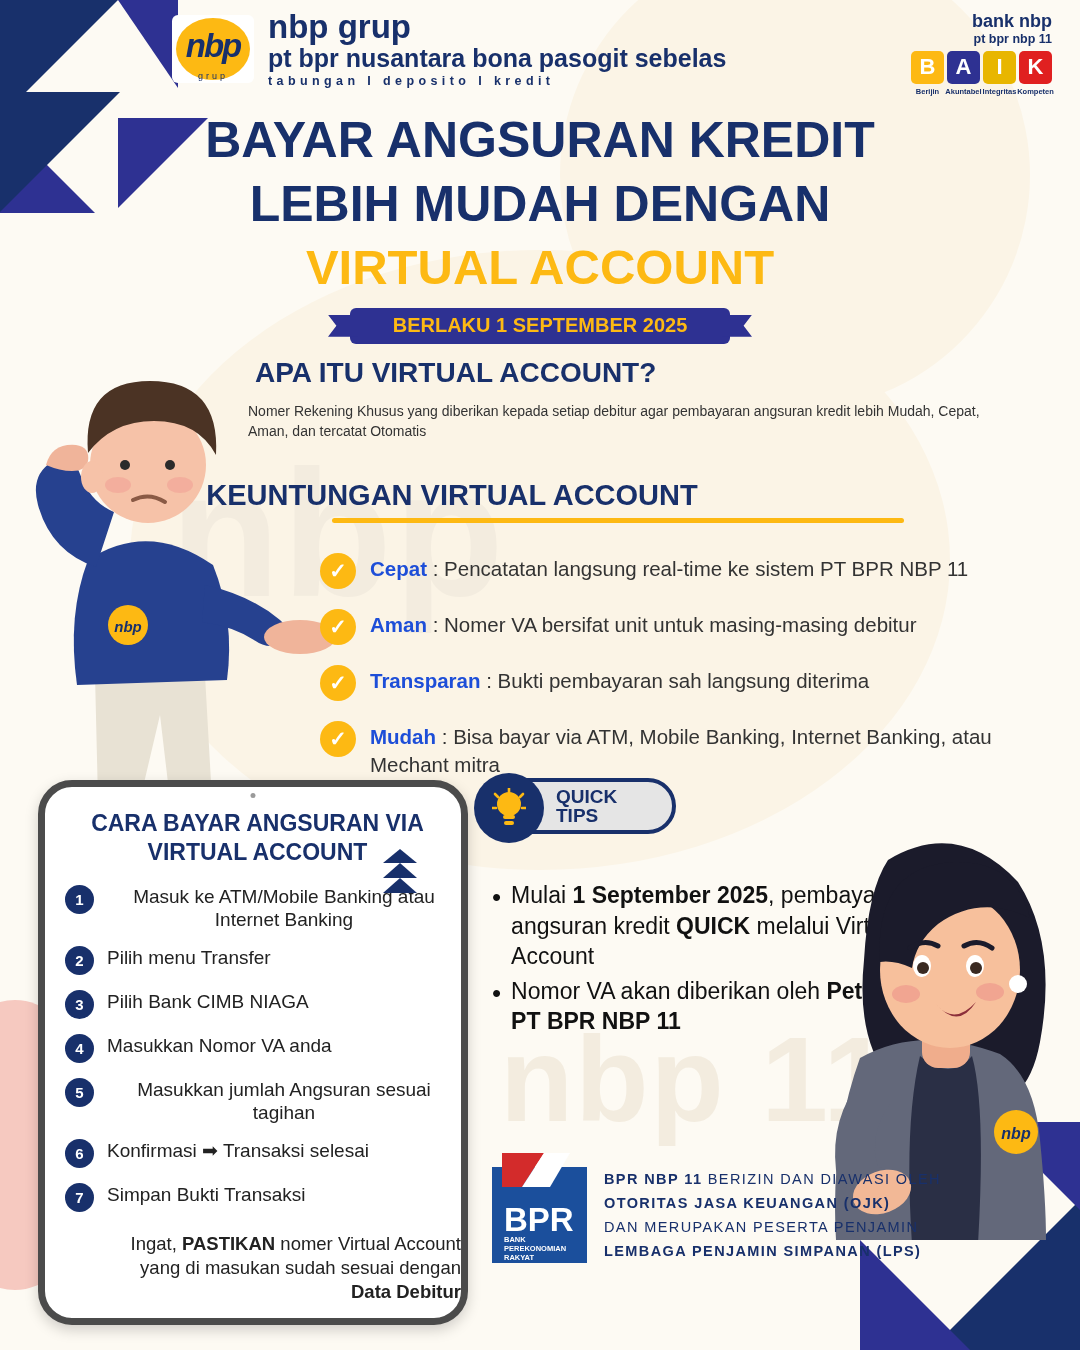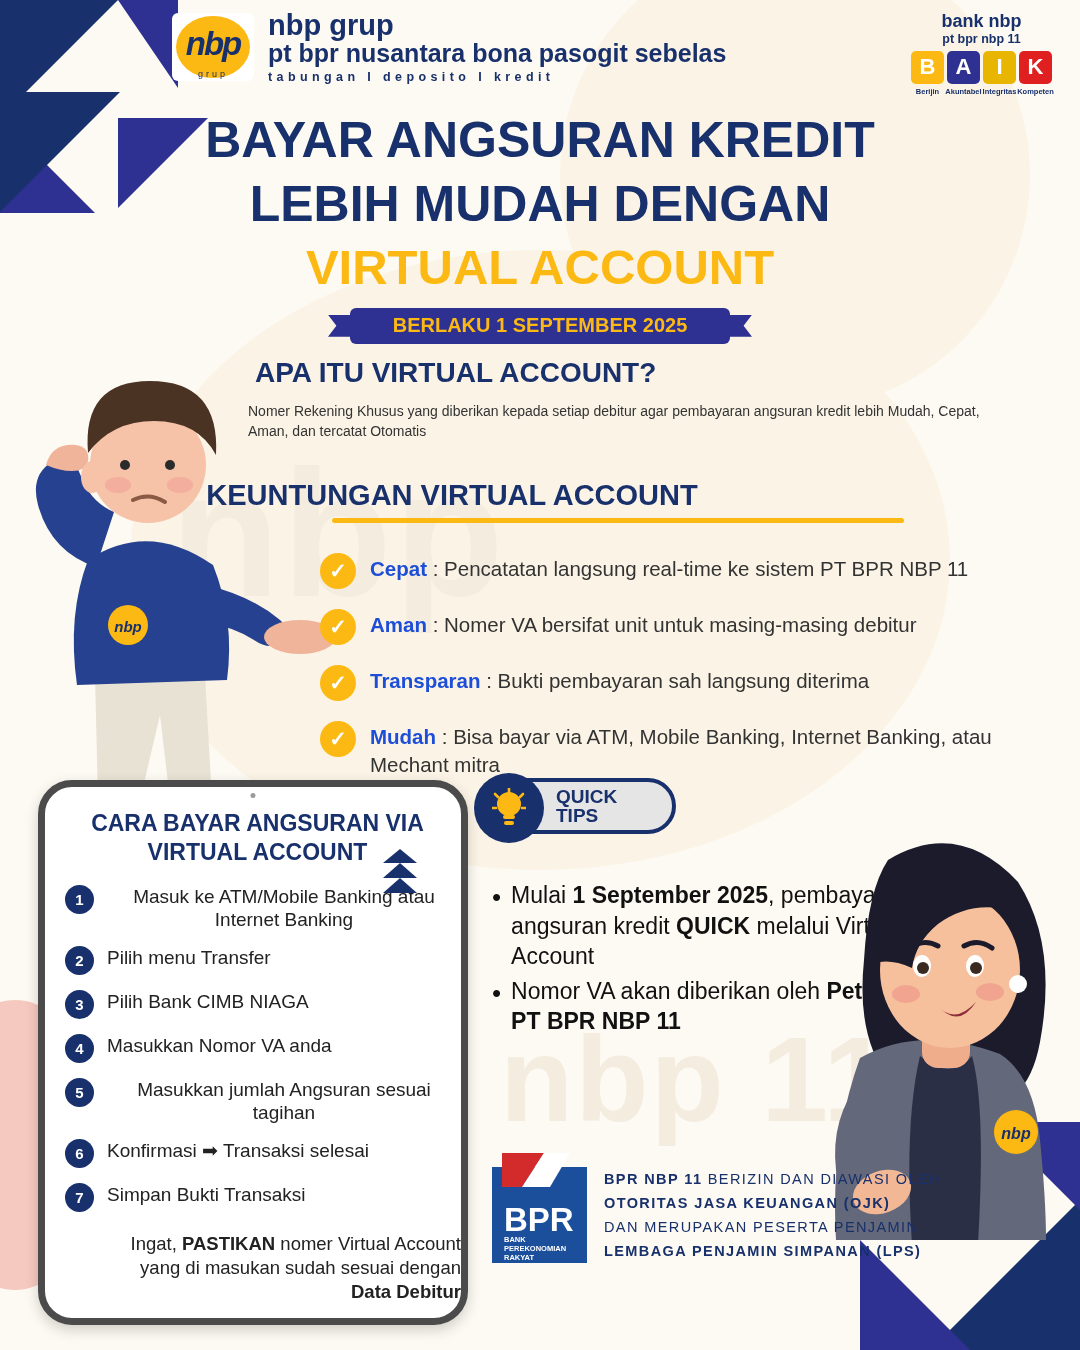--- a/index.html
+++ b/index.html
@@ -46,25 +46,25 @@
   .nbp-text {
     position:relative; font-size:33px; font-weight:bold; color:#18306b;
     font-style:italic; letter-spacing:-2px; line-height:1;
     transform:translateY(-3px);
   }
   .nbp-sub {
     position:absolute; bottom:2px; left:0; width:82px; text-align:center;
     font-size:9px; letter-spacing:3px; color:#18306b; font-weight:normal;
   }
   .brand-lines { margin-left:14px; color:#18306b; }
-  .brand-l1 { font-size:29px; font-weight:bold; line-height:1.05; }
+  .brand-l1 { font-size:33px; font-weight:bold; line-height:1.05; }
   .brand-l2 { font-size:25px; font-weight:bold; line-height:1.05; }
   .brand-l3 { font-size:12.5px; letter-spacing:4.4px; font-weight:bold; margin-top:3px; }
 
-  .bank-nbp { position:absolute; right:28px; top:12px; text-align:center; color:#18306b; }
+  .bank-nbp { position:absolute; right:28px; top:12px; text-align:right; color:#18306b; }
   .bank-nbp .b1 { font-size:18px; font-weight:bold; line-height:1.1;}
   .bank-nbp .b2 { font-size:12.5px; font-weight:bold; line-height:1.2; }
   .baik { margin-top:4px; display:flex; gap:3px; align-items:flex-start;}
   .baik .cell {
     width:33px;height:33px;border-radius:5px;display:flex;align-items:center;
     justify-content:center;color:#fff;font-weight:bold;font-size:22px;
     position:relative;
   }
   .baik .lbl { font-size:7.5px; color:#18306b; font-weight:bold; position:absolute; bottom:-12px; left:50%; transform:translateX(-50%); white-space:nowrap;}
 

